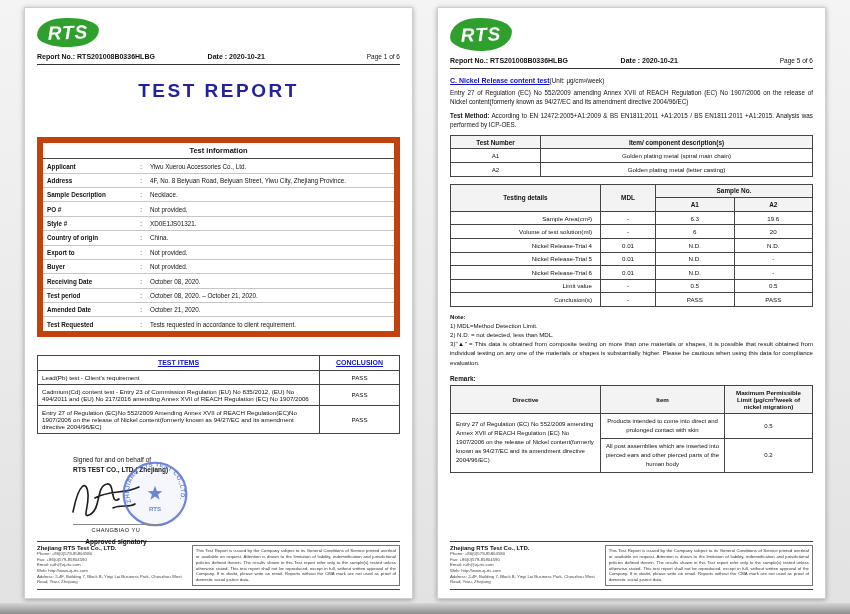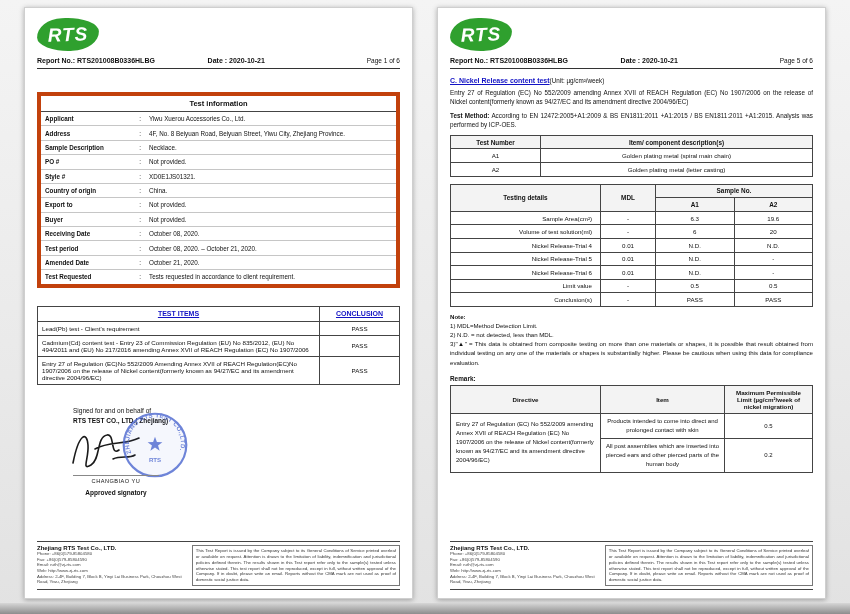--- a/index.html
+++ b/index.html
@@ -14,21 +14,21 @@
   .logo{width:62px;height:33px;background:#2fa02e;border-radius:42% 55% 45% 55%/58% 45% 58% 45%;display:flex;align-items:center;justify-content:center;transform:rotate(-2deg);margin-top:2px}
   .logo span{color:#fff;font-weight:bold;font-style:italic;font-size:19px;letter-spacing:1px}
   .meta-row{display:flex;align-items:baseline;font-size:7px;margin-top:6px;border-bottom:1px solid #333;padding-bottom:4px}
   .meta-report{font-weight:bold;width:47%}
   .meta-date{font-weight:bold;width:33%}
   .meta-page{width:20%;text-align:right;font-size:6.5px}
 
   
   .title{color:#23239d;font-size:19px;font-weight:bold;text-align:center;letter-spacing:2.5px;margin:15px 0 12px}
   table{border-collapse:collapse;width:100%}
-  .info-table{font-size:6.3px;border:4px solid #c2410c;margin-top:23px}
+  .info-table{font-size:6.3px;border:6px solid #c2410c;margin-top:23px}
   .info-table .head td{font-weight:bold;text-align:center;font-size:7.5px;padding:3px 0;border-bottom:1px solid #444}
   .info-table .r td{padding:3.2px 4px;border-bottom:1px solid #c6c6c6;vertical-align:top}
   .info-table .r:last-child td{border-bottom:none}
   .info-table .lbl{width:96px;font-weight:bold}
   .info-table .col{width:10px;text-align:center}
   .items-table{margin-top:18px;border:1px solid #444;font-size:6.2px}
   .items-table th,.items-table td{border:1px solid #444;padding:3px 4px;vertical-align:middle}
   .items-table th{font-size:7px;text-align:center;padding:3.5px 2px}
   .items-table .con-col{width:80px;text-align:center}
   .blue{color:#1212c4;text-decoration:underline;font-weight:bold}
@@ -81,20 +81,21 @@
 <div class="page page-left">
   <div class="logo">
       <span>RTS</span>
     </div>
   <div class="meta-row">
     <div class="meta-report"><span>Report No.:</span> <span>RTS201008B0336HLBG</span></div>
     <div class="meta-date"><span>Date :</span> <span>2020-10-21</span></div>
     <div class="meta-page">Page 1 of 6</div>
   </div>
 
+  <div class="title">TEST REPORT</div>
 
   <table class="info-table">
     <tbody>
         <tr class="head">
           <td colspan="3">Test information</td>
         </tr>
     <tr class="r">
           <td class="lbl">Applicant</td>
           <td class="col">:</td>
           <td>Yiwu Xuerou Accessories Co., Ltd.</td>

